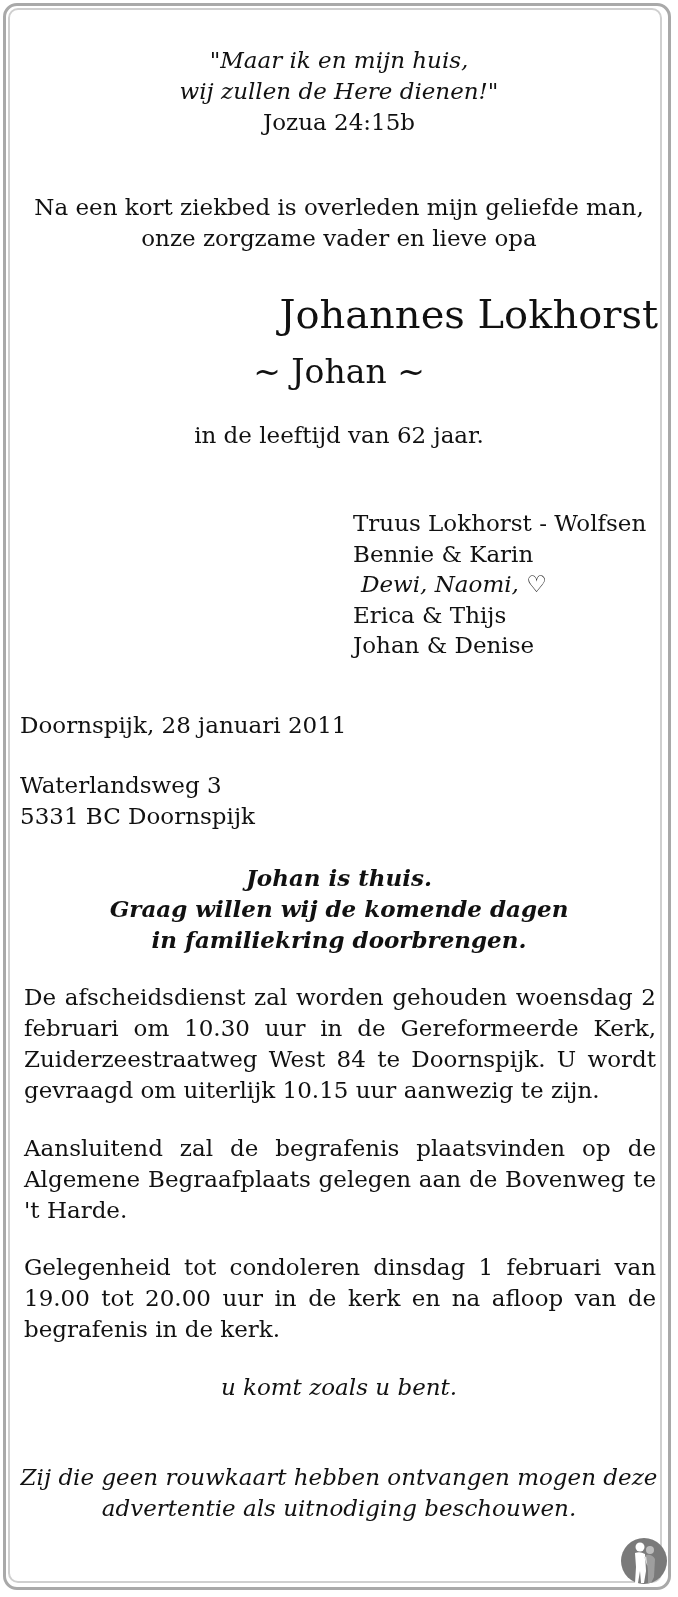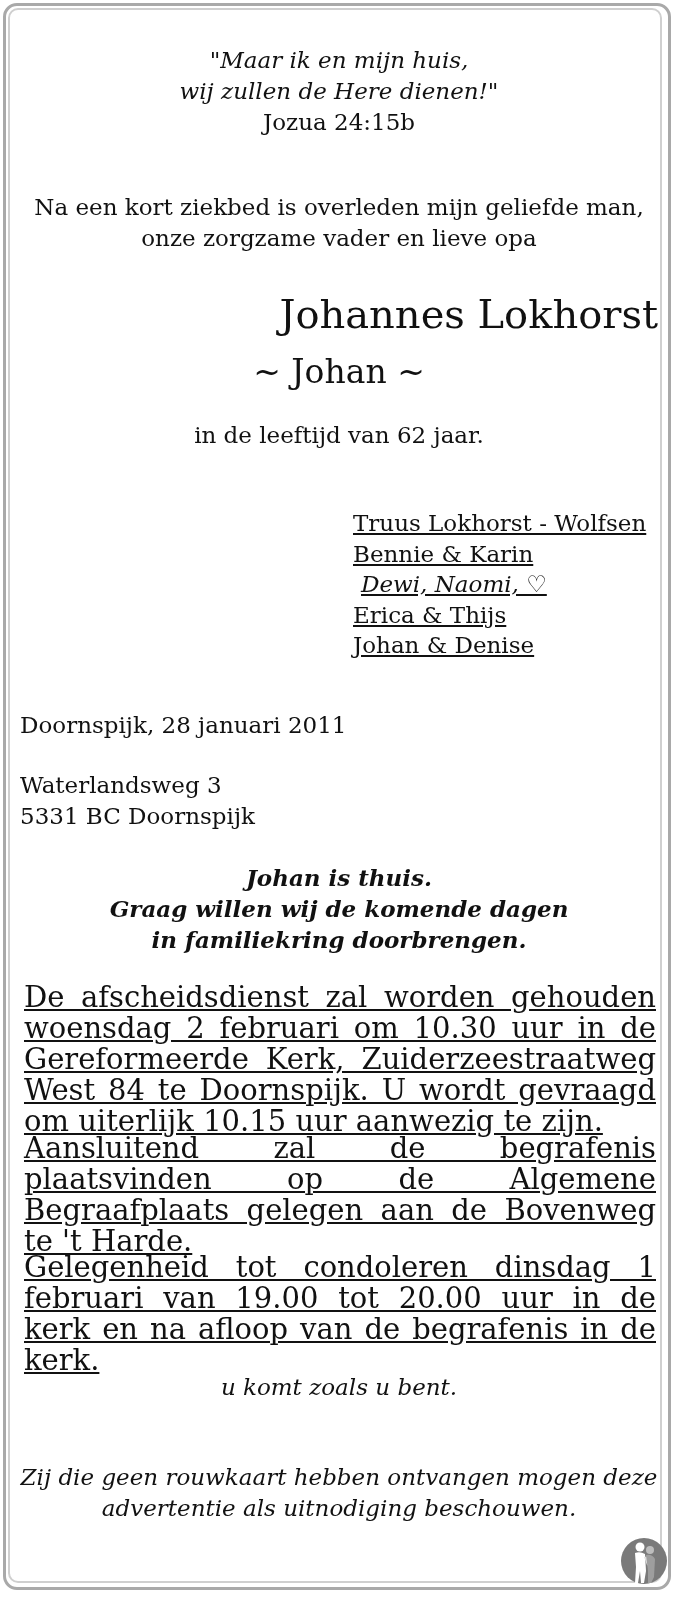--- a/index.html
+++ b/index.html
@@ -8,21 +8,21 @@
   .frame { position: absolute; left: 3px; top: 3px; width: 668px; height: 1587px;
            border: 3px solid #a9a9a9; border-radius: 14px; box-sizing: border-box; }
   .frame-inner { position: absolute; left: 8px; top: 8px; width: 654px; height: 1575px;
            border: 2px solid #cfcfcf; border-radius: 10px; box-sizing: border-box; }
   .blk { position: absolute; left: 20px; width: 638px; font-size: 23px; line-height: 31px; }
   .center { text-align: center; }
   .ital { font-style: italic; }
   .line { display: block; white-space: nowrap; }
   .name { font-size: 40px; line-height: 48px; }
   .nick { font-size: 33px; line-height: 40px; }
-  .justify { text-align: justify; text-align-last: left; font-size: 29px; line-height: 31px; text-decoration: underline; }
+  .justify { text-align: justify; text-align-last: left; font-size: 23px; line-height: 31px; }
   .fam { position: absolute; left: 353px; font-size: 23px; line-height: 30.5px; }
   .indent { padding-left: 8px; font-style: italic; }
   .logo { position: absolute; left: 620px; top: 1537px; width: 48px; height: 48px; }
 </style>
 </head>
 <body>
 
 <div class="frame"></div>
 <div class="frame-inner"></div>
 
@@ -34,21 +34,21 @@
 
 <div class="blk center" style="top:192px;">
   <span class="line">Na een kort ziekbed is overleden mijn geliefde man,</span>
   <span class="line">onze zorgzame vader en lieve opa</span>
 </div>
 
 <div class="blk center name" style="top:290px;text-align:right;">Johannes Lokhorst</div>
 <div class="blk center nick" style="top:352px;">~ Johan ~</div>
 <div class="blk center" style="top:420px;">in de leeftijd van 62 jaar.</div>
 
-<div class="fam" style="top:508px;text-decoration:underline;">
+<div class="fam" style="top:508px;">
   <span class="line">Truus Lokhorst - Wolfsen</span>
   <span class="line">Bennie &amp; Karin</span>
   <span class="line indent">Dewi, Naomi, ♡</span>
   <span class="line">Erica &amp; Thijs</span>
   <span class="line">Johan &amp; Denise</span>
 </div>
 
 <div class="blk" style="top:710px;">Doornspijk, 28 januari 2011</div>
 
 <div class="blk" style="top:770px;">

